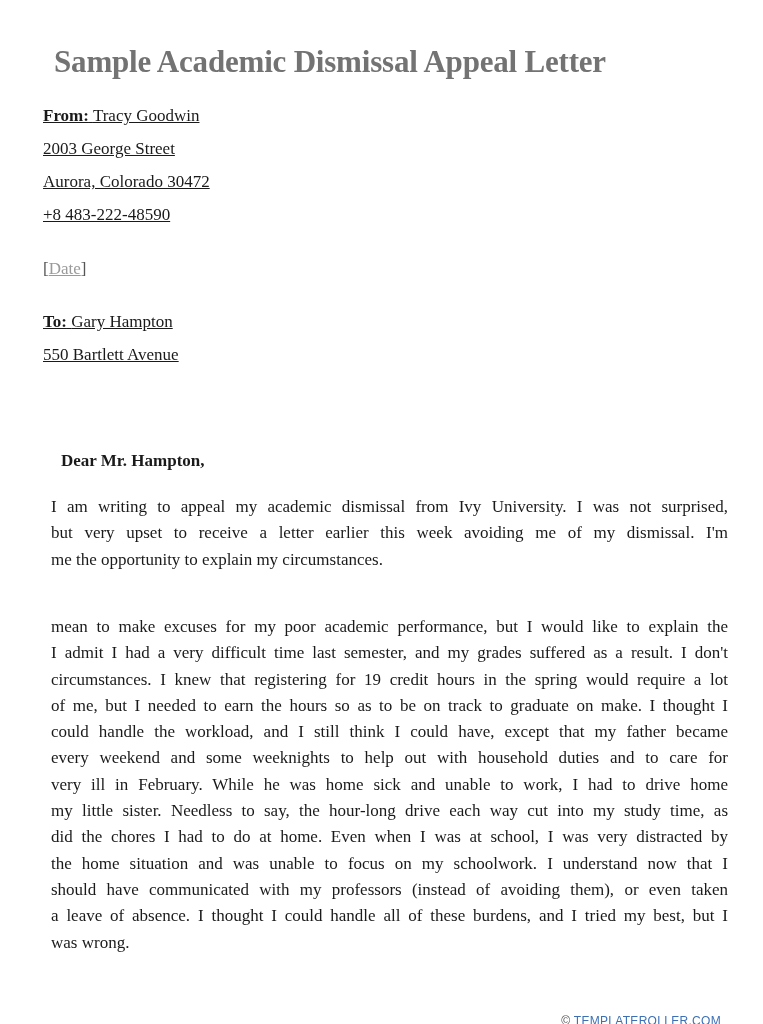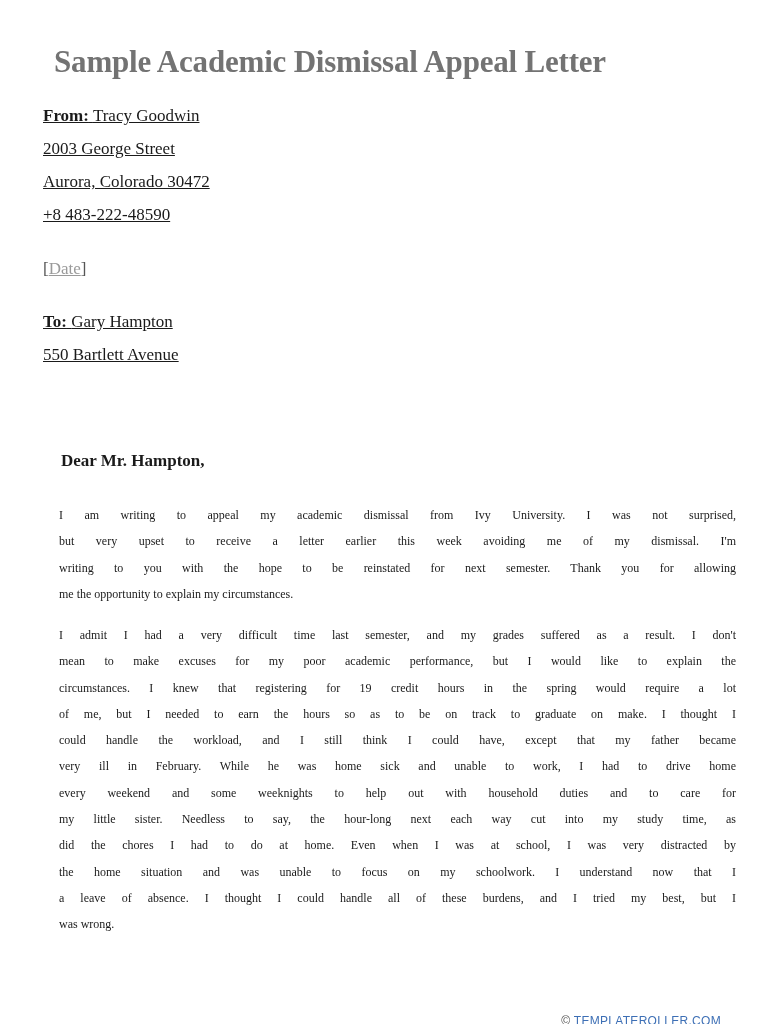--- a/index.html
+++ b/index.html
@@ -6,22 +6,22 @@
   body { width: 763px; height: 1024px; position: relative; overflow: hidden;
          font-family: "Liberation Serif", "DejaVu Serif", serif; color: #1a1a1a; }
   .title { position: absolute; top: 44px; left: 0; width: 660px; text-align: center;
            font-size: 31px; font-weight: bold; margin: 0; letter-spacing: -0.2px; color: #737373; }
   .block { position: absolute; left: 43px; }
   .line { font-size: 17px; height: 33px; line-height: 33px; white-space: nowrap; text-decoration: underline; }
   .line b { font-weight: bold; }
   .date { color: #9a9a9a; }
   .date .br { color: #555; }
   .salutation { position: absolute; left: 61px; top: 451px; font-size: 17px; font-weight: bold; margin: 0; }
-  .para { position: absolute; left: 43px; width: 677px; font-size: 12px; line-height: 26.3px;
-          text-align: justify; margin: 16px; }
+  .para { position: absolute; left: 43px; width: 677px; font-size: 17px; line-height: 26.3px;
+          text-align: justify; margin: 8px; }
   .para .ln { display: block; text-align: justify; text-align-last: justify; height: 26.3px; white-space: nowrap; }
   .para .ln.last { text-align-last: left; }
   .footer { position: absolute; right: 42px; top: 1014px; font-family: "Liberation Sans", "DejaVu Sans", sans-serif;
             font-size: 12px; color: #3d6fb5; letter-spacing: 0.3px; }
   .footer .copy { color: #555; }
 </style>
 </head>
 <body>
 
 <h1 class="title">Sample Academic Dismissal Appeal Letter</h1>
@@ -46,35 +46,35 @@
     <span>Gary Hampton</span>
   </div>
   <div class="line">550 Bartlett Avenue</div>
 </div>
 
 <p class="salutation">Dear Mr. Hampton,</p>
 
 <div class="para" style="top:486px;">
   <span class="ln">I am writing to appeal my academic dismissal from Ivy University. I was not surprised,</span>
   <span class="ln">but very upset to receive a letter earlier this week avoiding me of my dismissal. I'm</span>
-  <span class="ln">writing to you with the hope to be reinstated for next semester. Thank you for allowing</span>
   <span class="ln last">me the opportunity to explain my circumstances.</span>
 </div>
 
 <div class="para" style="top:606px;">
+  <span class="ln">mean to make excuses for my poor academic performance, but I would like to explain the</span>
   <span class="ln">I admit I had a very difficult time last semester, and my grades suffered as a result. I don't</span>
-  <span class="ln">mean to make excuses for my poor academic performance, but I would like to explain the</span>
   <span class="ln">circumstances. I knew that registering for 19 credit hours in the spring would require a lot</span>
   <span class="ln">of me, but I needed to earn the hours so as to be on track to graduate on make. I thought I</span>
   <span class="ln">could handle the workload, and I still think I could have, except that my father became</span>
+  <span class="ln">every weekend and some weeknights to help out with household duties and to care for</span>
   <span class="ln">very ill in February. While he was home sick and unable to work, I had to drive home</span>
-  <span class="ln">every weekend and some weeknights to help out with household duties and to care for</span>
-  <span class="ln">my little sister. Needless to say, the hour-long next each way cut into my study time, as</span>
+  <span class="ln">my little sister. Needless to say, the hour-long drive each way cut into my study time, as</span>
   <span class="ln">did the chores I had to do at home. Even when I was at school, I was very distracted by</span>
   <span class="ln">the home situation and was unable to focus on my schoolwork. I understand now that I</span>
+  <span class="ln">should have communicated with my professors (instead of avoiding them), or even taken</span>
   <span class="ln">a leave of absence. I thought I could handle all of these burdens, and I tried my best, but I</span>
   <span class="ln last">was wrong.</span>
 </div>
 
 <div class="footer">
   <span class="copy">©</span>
   <span>TEMPLATEROLLER.COM</span>
 </div>
 
 </body></html>

